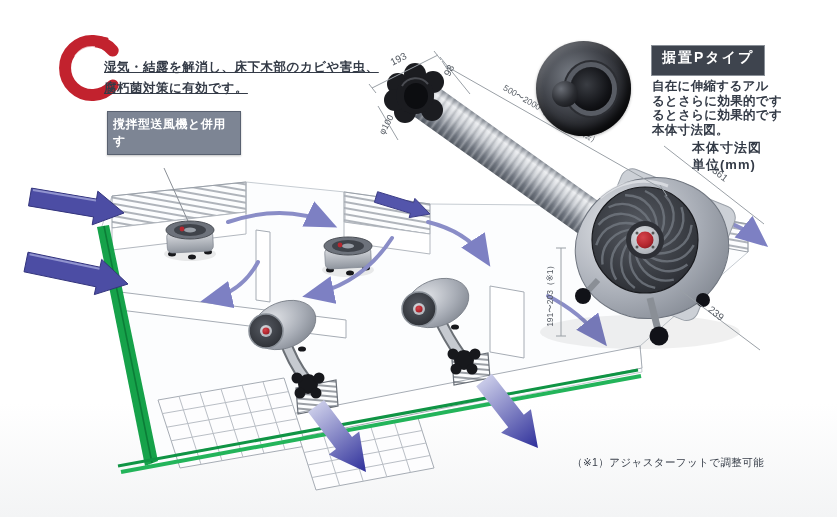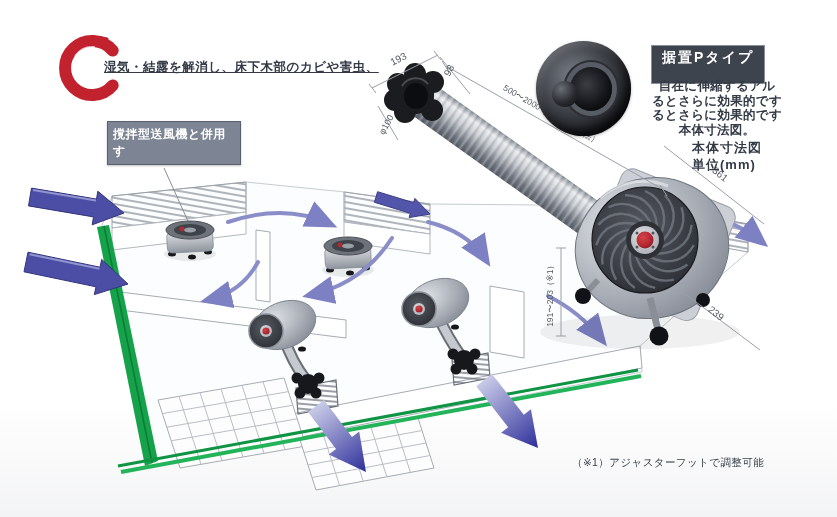--- a/index.html
+++ b/index.html
@@ -6,45 +6,45 @@
   .stage{
     position:relative;width:837px;height:517px;margin:0 auto;
     background:linear-gradient(180deg,#ffffff 0%,#ffffff 78%,#f3f4f5 100%);
     overflow:hidden;
     font-family:"Liberation Sans","DejaVu Sans",sans-serif;
   }
   .stage svg{position:absolute;left:0;top:0;}
   .txt{position:absolute;color:#343b47;}
   .headline{left:104px;top:57px;font-size:12.5px;font-weight:bold;line-height:21px;letter-spacing:.5px;text-decoration:underline;}
   .callout{
-    position:absolute;left:107px;top:121px;width:122px;
+    position:absolute;left:107px;top:111px;width:122px;
     background:#7d8594;border:1px solid #596170;color:#ffffff;
     font-size:12px;font-weight:bold;line-height:17px;padding:4px 5px;letter-spacing:.5px;
     box-shadow:0 1px 2px rgba(0,0,0,.25);
   }
   .inset-photo{
     position:absolute;left:536px;top:41px;width:95px;height:95px;border-radius:50%;
     background:radial-gradient(circle at 38% 36%,#787d85 0%,#44474e 38%,#1b1c20 72%,#0a0b0d 100%);
     box-shadow:inset -4px -6px 10px rgba(0,0,0,.7), inset 3px 4px 6px rgba(255,255,255,.18), 0 1px 3px rgba(0,0,0,.3);
   }
   .inset-photo .bore{
     position:absolute;left:34px;top:26px;width:42px;height:44px;border-radius:50%;
     background:radial-gradient(circle at 40% 40%,#3a3d43 0%,#121317 60%,#000 100%);
     box-shadow:0 0 0 5px #585c64, 0 0 0 7px #2c2e33;
   }
   .inset-photo .knob{
     position:absolute;left:16px;top:40px;width:26px;height:26px;border-radius:50%;
     background:radial-gradient(circle at 35% 30%,#6a6e76 0%,#2a2c31 55%,#0c0d10 100%);
   }
   .badge{
     position:absolute;left:652px;top:46px;background:#3e444e;color:#fff;
-    font-size:14px;font-weight:bold;letter-spacing:2px;padding:3px 10px 16px;
+    font-size:14px;font-weight:bold;letter-spacing:2px;padding:3px 10px 8px;
     box-shadow:0 0 0 1px #8a9098;
   }
-  .variant-desc{left:652px;top:79px;font-size:12.5px;font-weight:bold;line-height:14.5px;letter-spacing:.3px;text-align:center;}
+  .variant-desc{left:652px;top:79px;font-size:12.5px;font-weight:bold;line-height:14.5px;letter-spacing:.3px;}
   .dim-title{left:662px;top:139px;font-size:13px;font-weight:bold;line-height:17px;letter-spacing:1px;margin-left:30px;}
   .footnote{left:572px;top:456px;font-size:10.5px;color:#3a404b;letter-spacing:.4px;}
 </style>
 </head>
 <body>
 
 <div class="stage">
 
   <svg width="837" height="517" viewBox="0 0 837 517">
     <defs>
@@ -312,20 +312,21 @@
 
     <g fill="none" stroke="#c2222e">
       <path d="M112.7 85.4 A 27 27 0 1 1 112.7 50.6" stroke-width="12" stroke-linecap="round"></path>
       <path d="M76 45 A 33 33 0 0 1 107 39" stroke-width="3" stroke-linecap="round"></path>
       <path d="M75 56 A 22 22 0 0 1 95 47" stroke="#ffffff" stroke-width="1.6" opacity=".7"></path>
     </g>
   </svg>
 
   <div class="txt headline">
     <div>湿気・結露を解消し、床下木部のカビや害虫、</div>
+    <div>腐朽菌対策に有効です。</div>
   </div>
 
   <div class="callout">
     <div>撹拌型送風機と併用す</div>
   </div>
 
   <div class="inset-photo">
     <div class="bore"></div>
     <div class="knob"></div>
   </div>

